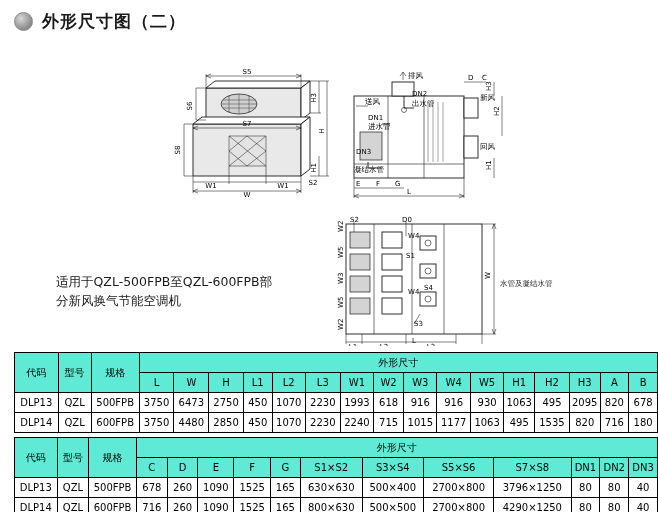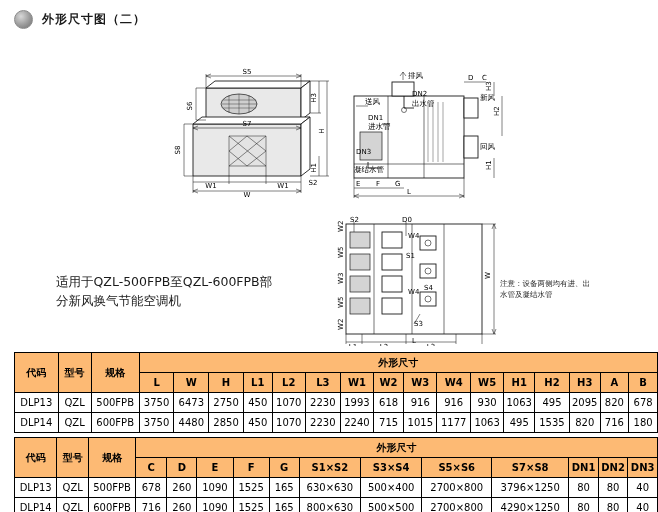--- a/index.html
+++ b/index.html
@@ -11,21 +11,21 @@
     position:relative;overflow:hidden;
   }
   .title-row{
     position:absolute;left:14px;top:10px;display:flex;align-items:center;gap:9px;
   }
   .title-bullet{
     width:17px;height:17px;border-radius:50%;
     background:radial-gradient(circle at 35% 32%, #d8d8d8 0%, #9a9a9a 55%, #6f6f6f 100%);
     border:1px solid #8a8a8a;
   }
-  .title-text{font-size:12px;font-weight:bold;letter-spacing:1px;color:#1a1a1a;}
+  .title-text{font-size:17px;font-weight:bold;letter-spacing:1px;color:#1a1a1a;}
 
   
   .drawings{position:absolute;left:16px;top:36px;width:658px;height:310px;}
   svg{display:block;}
   .ln{stroke:#1a1a1a;stroke-width:0.9;fill:none;}
   .lnt{stroke:#1a1a1a;stroke-width:0.6;fill:none;}
   .dim{stroke:#1a1a1a;stroke-width:0.55;fill:none;}
   .fillg{fill:#e9e9e9;stroke:#1a1a1a;stroke-width:0.9;}
   .fillw{fill:#ffffff;stroke:#1a1a1a;stroke-width:0.9;}
   .fillm{fill:#d4d4d4;stroke:#1a1a1a;stroke-width:0.7;}
@@ -40,21 +40,21 @@
     position:absolute;left:500px;top:278px;width:150px;
     font-size:7.5px;line-height:11px;color:#1a1a1a;
   }
 
   
   table{border-collapse:collapse;font-size:10px;}
   table td,table th{
     border:1px solid #000;text-align:center;font-weight:normal;
     padding:0;height:19px;color:#000;background:#fff;
   }
-  thead td{background:#fdba74;font-weight:bold;}
+  thead td{background:#5eead4;font-weight:normal;}
   .t1{position:absolute;left:14px;top:352px;}
   .t2{position:absolute;left:14px;top:437px;}
 </style>
 </head>
 <body>
 
 <div class="title-row">
   <div class="title-bullet"></div>
   <div class="title-text">外形尺寸图（二）</div>
 </div>
@@ -261,21 +261,20 @@
   </g>
 </svg>
 </div>
 
 <div class="caption">
   <div>适用于QZL-500FPB至QZL-600FPB部</div>
   <div>分新风换气节能空调机</div>
 </div>
 
 <div class="note">
-  <div>注意：设备两侧均有进、出</div>
   <div>水管及凝结水管</div>
 </div>
 
 <table class="t1">
   <thead>
     <tr>
       <td rowspan="2" style="width:48px">代码</td>
       <td rowspan="2" style="width:38px">型号</td>
       <td rowspan="2" style="width:52px">规格</td>
       <td colspan="16">外形尺寸</td>

